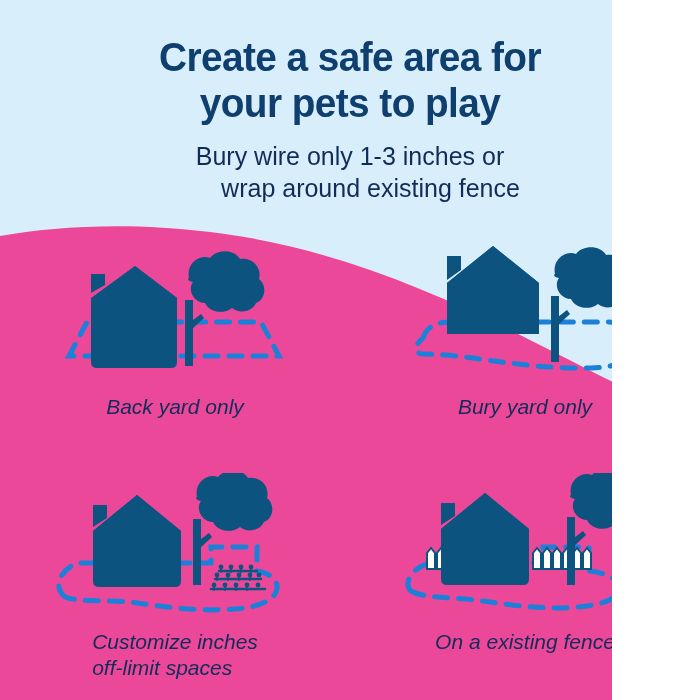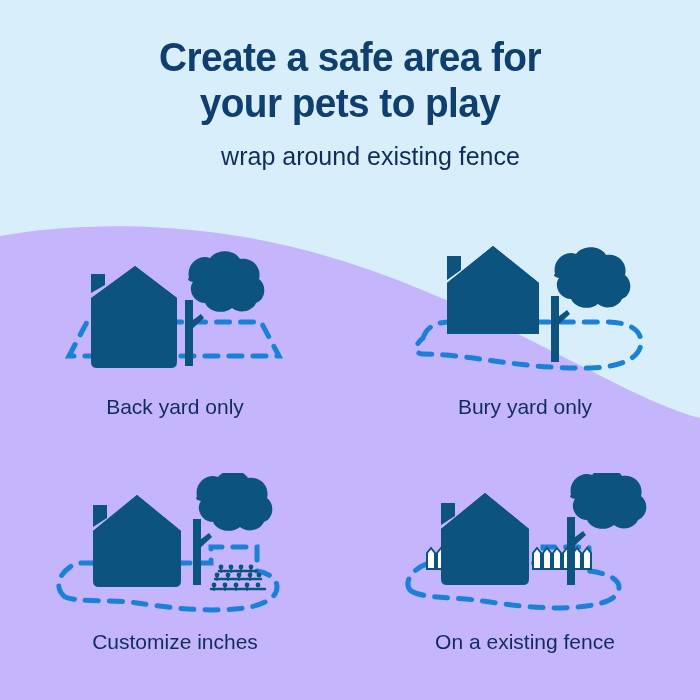--- a/index.html
+++ b/index.html
@@ -2,21 +2,21 @@
 <html><head>
 <meta charset="utf-8">
 <style>
   html,body{margin:0;padding:0;}
   body{
     width:700px;height:700px;overflow:hidden;
     background:#ffffff;
     font-family:"Liberation Sans", sans-serif;
     position:relative;
   }
-  #stage{position:relative;width:700px;height:700px;overflow:hidden;background:#c4b5fd;}
+  #stage{position:relative;width:612px;height:700px;overflow:hidden;background:#ec4899;}
 
   .hero-bg{position:absolute;left:0;top:0;width:700px;height:430px;}
 
   .header{position:absolute;left:0;top:0;width:700px;text-align:center;z-index:3;}
   .headline{
     color:#0f3f6e;
     font-weight:700;
     font-size:40px;
     line-height:46px;
     letter-spacing:-0.6px;
@@ -45,38 +45,40 @@
   }
   .cell{position:relative;display:flex;flex-direction:column;align-items:center;justify-content:flex-start;}
   .art{width:300px;height:150px;display:block;}
   .cell.r2 .art{margin-top:4px;}
   .caption{
     color:#102d59;
     font-size:21px;
     line-height:26px;
     margin-top:6px;
     font-weight:400;
+    font-style:italic;
   }
   .caption .c2{display:block;}
 </style>
 </head>
 <body>
 
 <div id="stage">
 
   <svg class="hero-bg" viewBox="0 0 700 430" preserveAspectRatio="none">
     <path d="M0,0 L700,0 L700,418 C600,392 430,258 210,232 C130,222 55,226 0,236 Z" fill="#d9eefb"></path>
   </svg>
 
   <div class="header">
     <h1 class="headline">
       <span>Create a safe area for</span>
       <span class="l2">your pets to play</span>
     </h1>
     <p class="subtitle">
+      <span>Bury wire only 1-3 inches or</span>
       <span class="s2">wrap around existing fence</span>
     </p>
   </div>
 
   <div class="grid">
 
     <div class="cell r1">
       <svg class="art" viewBox="0 0 300 150">
 
         <g fill="none" stroke="#1a80d8" stroke-width="5" stroke-linecap="round" stroke-dasharray="13 11">
@@ -208,20 +210,21 @@
                    c-5,-1 -6,-3 -4,-4 Z"></path>
         </g>
         <g fill="#0d5380">
           <path d="M68,54 L68,32 L82,32 L82,45 Z"></path>
           <path d="M112,22 L156,58 L156,108 Q156,114 150,114 L74,114 Q68,114 68,108 L68,58 Z"></path>
           <path d="M112,22 L156,58 L150,65 L112,34 L74,65 L68,58 Z"></path>
         </g>
       </svg>
       <div class="caption">
         <span>Customize inches</span>
+        <span class="c2">off-limit spaces</span>
       </div>
     </div>
 
     <div class="cell r2">
       <svg class="art" viewBox="0 0 300 150">
         <g fill="none" stroke="#1a80d8" stroke-width="5" stroke-linecap="round" stroke-dasharray="13 11">
           <path d="M36,118
                    C28,110 36,96 54,90
                    L168,90
                    L168,74 L214,74 L214,98

